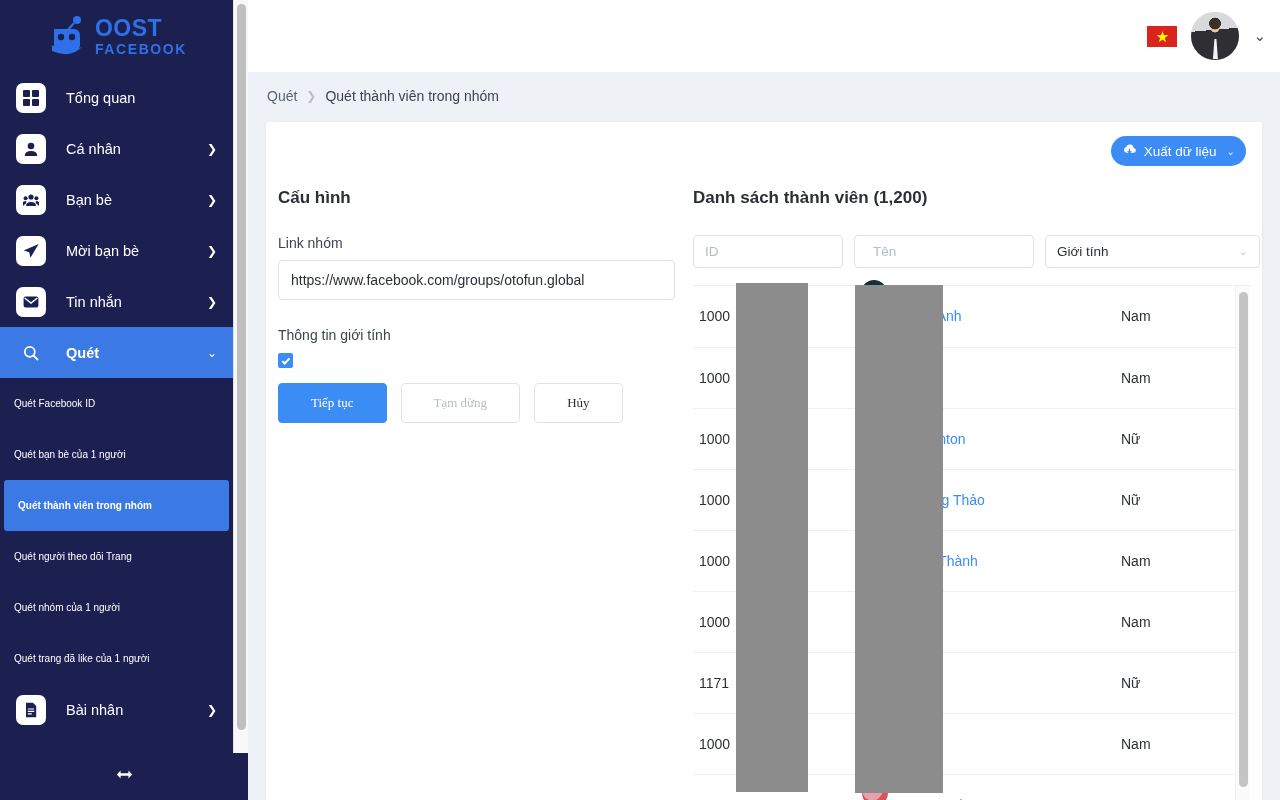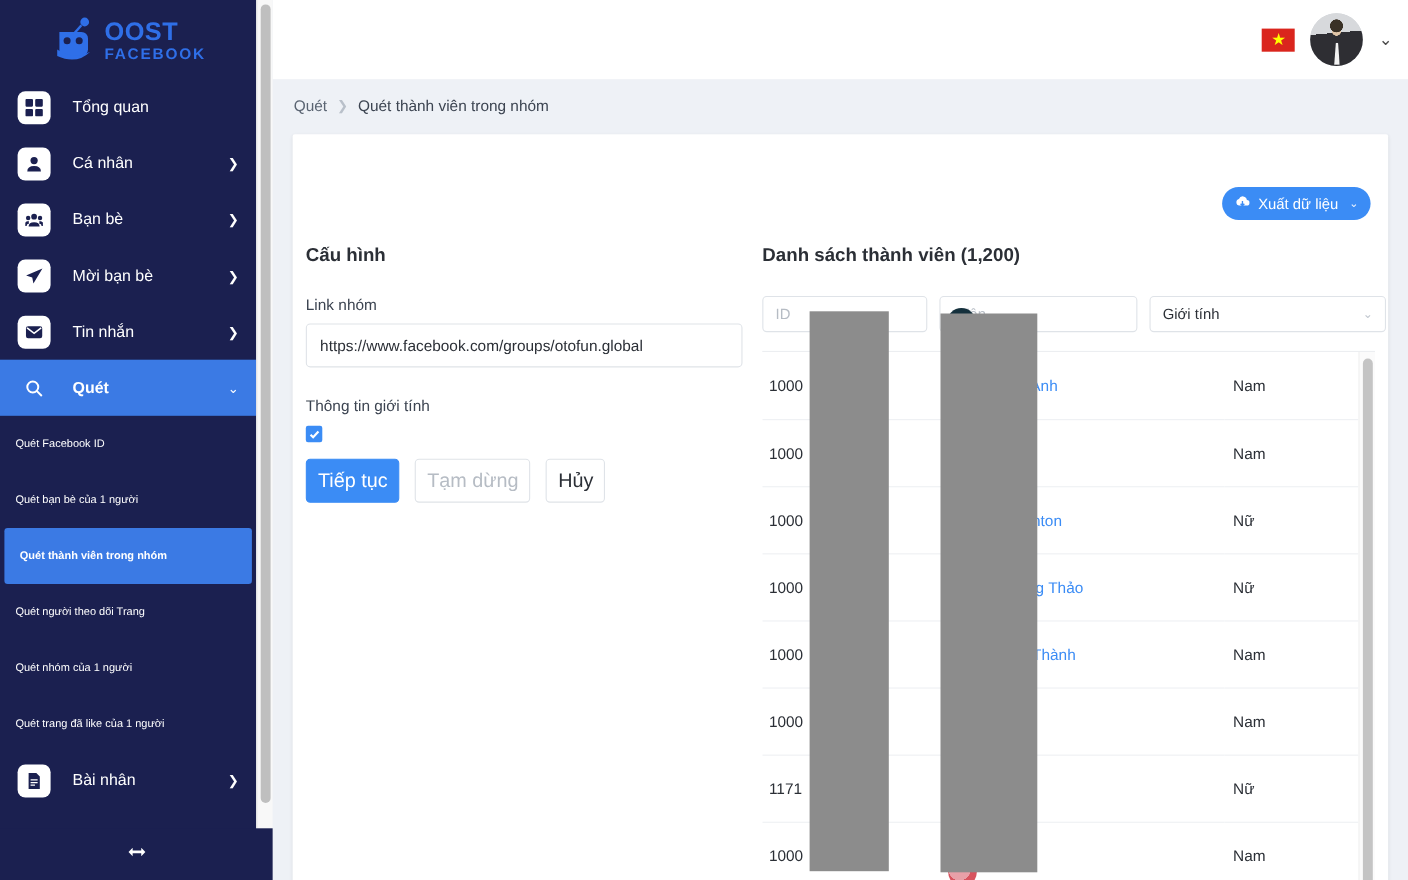--- a/index.html
+++ b/index.html
@@ -134,21 +134,20 @@
     box-shadow: 0 1px 3px rgba(0,0,0,.07);
     overflow: hidden;
   }
   .export-row { display: flex; justify-content: flex-end; padding: 14px 16px 0 0; }
   .btn-export {
     background: #3b8cf5; color: #ffffff; border: none;
     height: 30px; border-radius: 15px; padding: 0 11px;
     display: inline-flex; align-items: center; gap: 7px;
     font-size: 13.5px; cursor: pointer;
     font-family: "Liberation Sans", sans-serif;
-    margin-top: 34px;
   }
   .btn-export svg { width: 15px; height: 15px; fill: #ffffff; }
   .btn-export .bcaret { font-size: 10px; opacity: .9; margin-left: 3px; }
 
   .panels { display: flex; padding-left: 12px; }
   .panel-left { width: 415px; flex: 0 0 415px; padding: 22px 0 0 0; }
   .panel-right { flex: 1 1 auto; padding: 22px 0 0 0; }
 
   .sec-title { font-size: 17px; font-weight: bold; color: #2b2f36; }
   .field-label { font-size: 14px; color: #3c4451; margin-top: 27px; }
@@ -160,23 +159,23 @@
     outline: none; background: #ffffff;
   }
   .chk {
     margin-top: 10px; width: 15px; height: 15px;
     border-radius: 2px; background: #3b8cf5;
     display: flex; align-items: center; justify-content: center; cursor: pointer;
   }
   .chk svg { width: 10px; height: 10px; stroke: #ffffff; fill: none; stroke-width: 2.4; }
   .btn-row { display: flex; gap: 14px; margin-top: 15px; }
   .btn {
-    height: 40px; border-radius: 4px; padding: 0 10px;
-    font-size: 18px; cursor: pointer;
-    font-family: Liberation Sans, sans-serif;
+    height: 40px; border-radius: 4px; padding: 0 32px;
+    font-size: 13px; cursor: pointer;
+    font-family: Liberation Serif, serif;
     border: 1px solid #dfe3e8; background: #ffffff; color: #2b2f36;
   }
   .btn.primary { background: #3b8cf5; border-color: #3b8cf5; color: #ffffff; }
   .btn.disabled { color: #b6bcc4; cursor: default; }
 
   .list-title { font-size: 17px; font-weight: bold; color: #2b2f36; }
   .filter-row { display: flex; gap: 11px; margin-top: 27px; }
   .filt {
     height: 33px; border: 1px solid #dfe3e8; border-radius: 4px;
     font-size: 13.5px; padding: 0 11px; color: #2b2f36;

